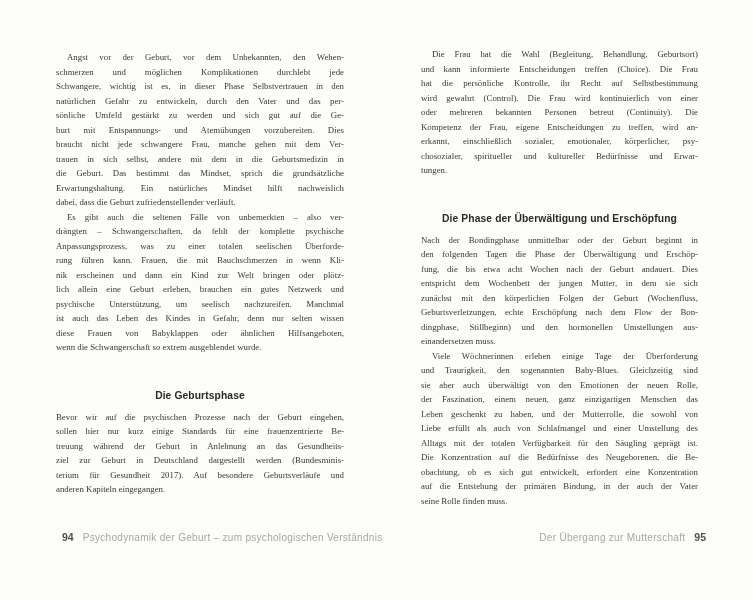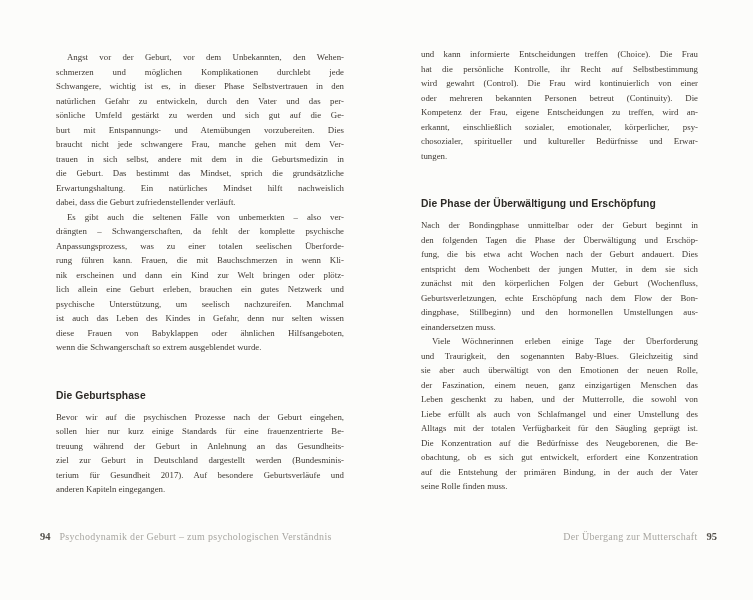--- a/index.html
+++ b/index.html
@@ -24,42 +24,44 @@
   .ind { text-indent: 11px; }
   .heading {
     font-family: "Liberation Sans", sans-serif;
     font-weight: bold;
     font-size: 10.3px;
     line-height: 14px;
     color: #2d2a26;
     letter-spacing: 0.1px;
     margin-top: 34px;
     margin-bottom: 7px;
+    text-align: center;
   }
   .footer {
     position: absolute;
     top: 531px;
-    font-family: Liberation Serif, serif;
+    font-family: Liberation Sans, sans-serif;
     display: flex;
     align-items: baseline;
+    margin-left: 22px;
   }
   .footer .runtitle {
     font-size: 10px;
     color: #a8a6a1;
     letter-spacing: 0.3px;
   }
   .footer .pagenum {
     font-size: 10.5px;
     font-weight: bold;
     color: #524f4a;
     letter-spacing: 0;
   }
   .footer-left  { left: 40px; }
   .footer-left .pagenum { margin-right: 9px; }
-  .footer-right { right: 36px; }
+  .footer-right { right: 47px; }
   .footer-right .pagenum { margin-left: 9px; }
 </style>
 </head>
 <body>
 
 <div class="spread">
 
   <div class="col col-left">
     <div class="bl jl ind">Angst vor der Geburt, vor dem Unbekannten, den Wehen-</div>
     <div class="bl jl">schmerzen und möglichen Komplikationen durchlebt jede</div>
@@ -88,20 +90,21 @@
 
     <div class="bl jl">Bevor wir auf die psychischen Prozesse nach der Geburt eingehen,</div>
     <div class="bl jl">sollen hier nur kurz einige Standards für eine frauenzentrierte Be-</div>
     <div class="bl jl">treuung während der Geburt in Anlehnung an das Gesundheits-</div>
     <div class="bl jl">ziel zur Geburt in Deutschland dargestellt werden (Bundesminis-</div>
     <div class="bl jl">terium für Gesundheit 2017). Auf besondere Geburtsverläufe und</div>
     <div class="bl">anderen Kapiteln eingegangen.</div>
   </div>
 
   <div class="col col-right">
+    <div class="bl jl ind">Die Frau hat die Wahl (Begleitung, Behandlung, Geburtsort)</div>
     <div class="bl jl">und kann informierte Entscheidungen treffen (Choice). Die Frau</div>
     <div class="bl jl">hat die persönliche Kontrolle, ihr Recht auf Selbstbestimmung</div>
     <div class="bl jl">wird gewahrt (Control). Die Frau wird kontinuierlich von einer</div>
     <div class="bl jl">oder mehreren bekannten Personen betreut (Continuity). Die</div>
     <div class="bl jl">Kompetenz der Frau, eigene Entscheidungen zu treffen, wird an-</div>
     <div class="bl jl">erkannt, einschließlich sozialer, emotionaler, körperlicher, psy-</div>
     <div class="bl jl">chosozialer, spiritueller und kultureller Bedürfnisse und Erwar-</div>
     <div class="bl">tungen.</div>
 
     <div class="heading">Die Phase der Überwältigung und Erschöpfung</div>

